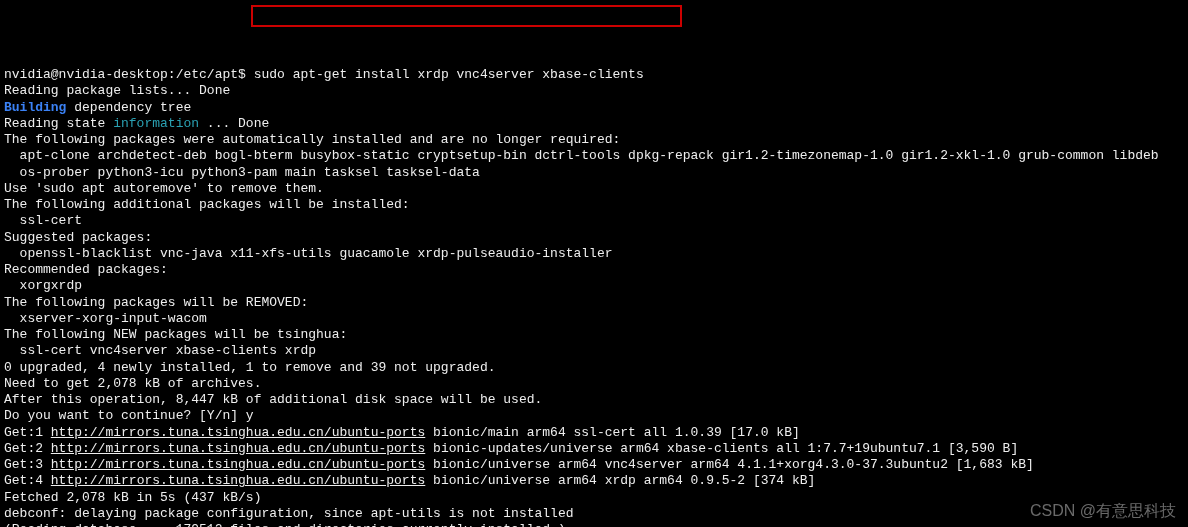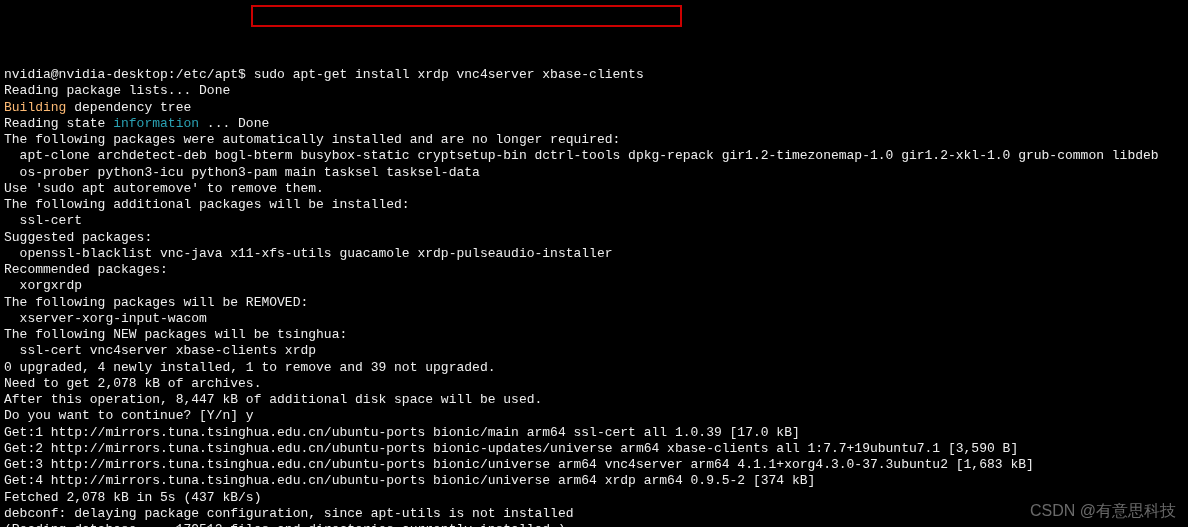--- a/index.html
+++ b/index.html
@@ -14,23 +14,23 @@
       font-size: 13px;
       line-height: 1.25;
       padding: 2px 4px;
       white-space: pre;
       overflow: hidden;
       width: 1188px;
       height: 527px;
       position: relative;
     }
     .prompt-user { color: #eeeeee; text-align: center; }
-    .keyword-building { color: #fdba74; }
+    .keyword-building { color: #3b82f6; font-weight: bold; }
     .keyword-info { color: #2aa1b3; }
-    .url-link { color: #eeeeee; }
+    .url-link { color: #eeeeee; text-decoration: underline; }
     .highlight-box {
       position: absolute;
       border: 2px solid #cc0000;
       background: transparent;
       pointer-events: none;
     }
     .highlight-1 {
       top: 5px;
       left: 251px;
       width: 431px;

